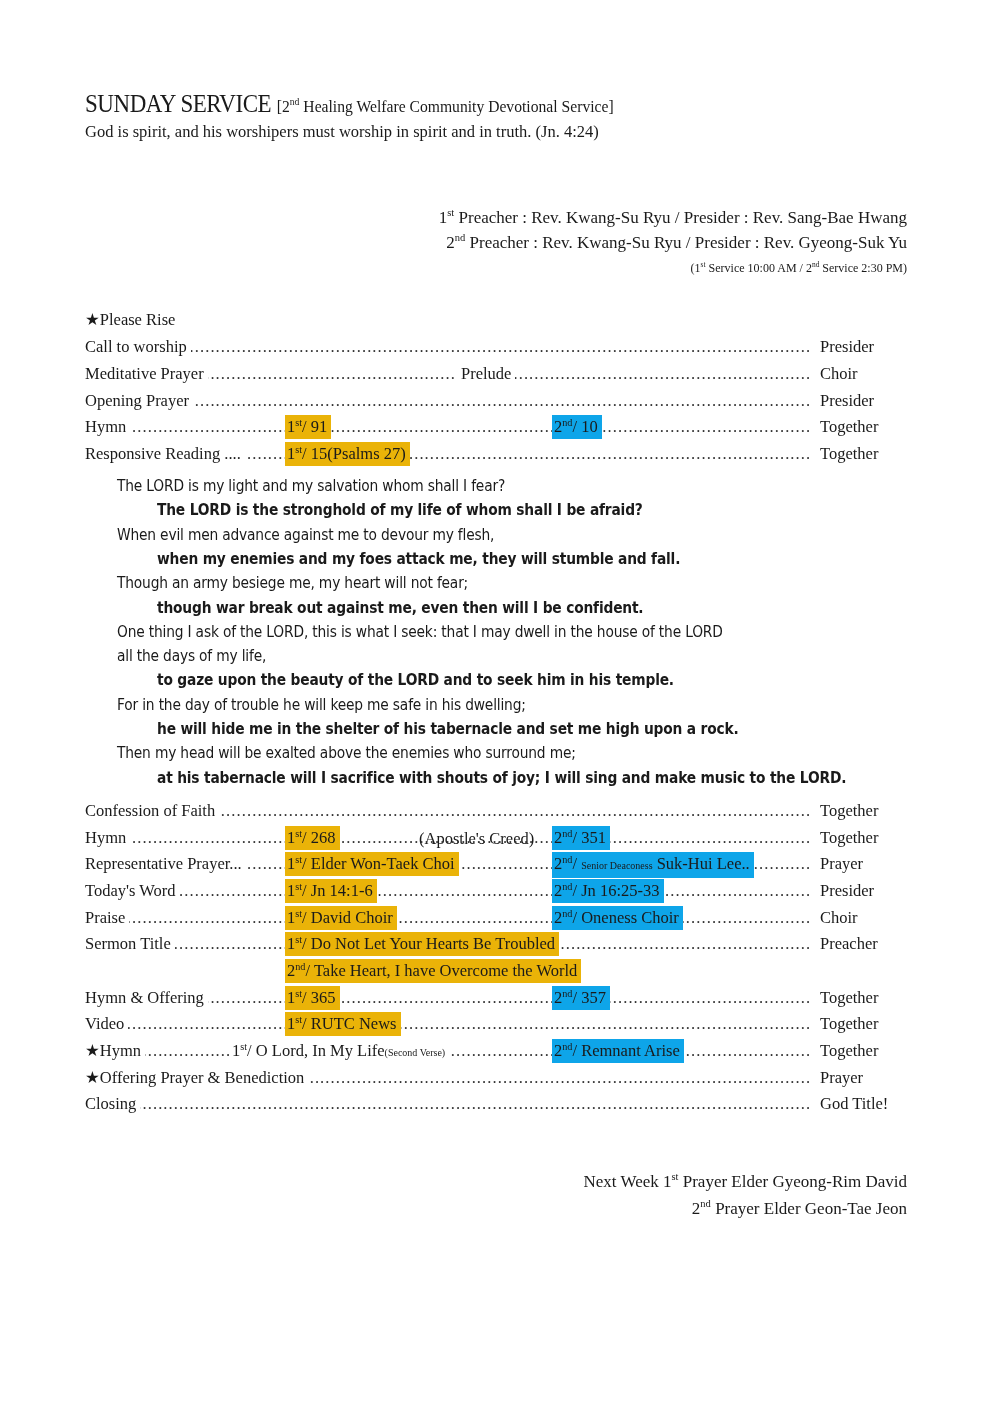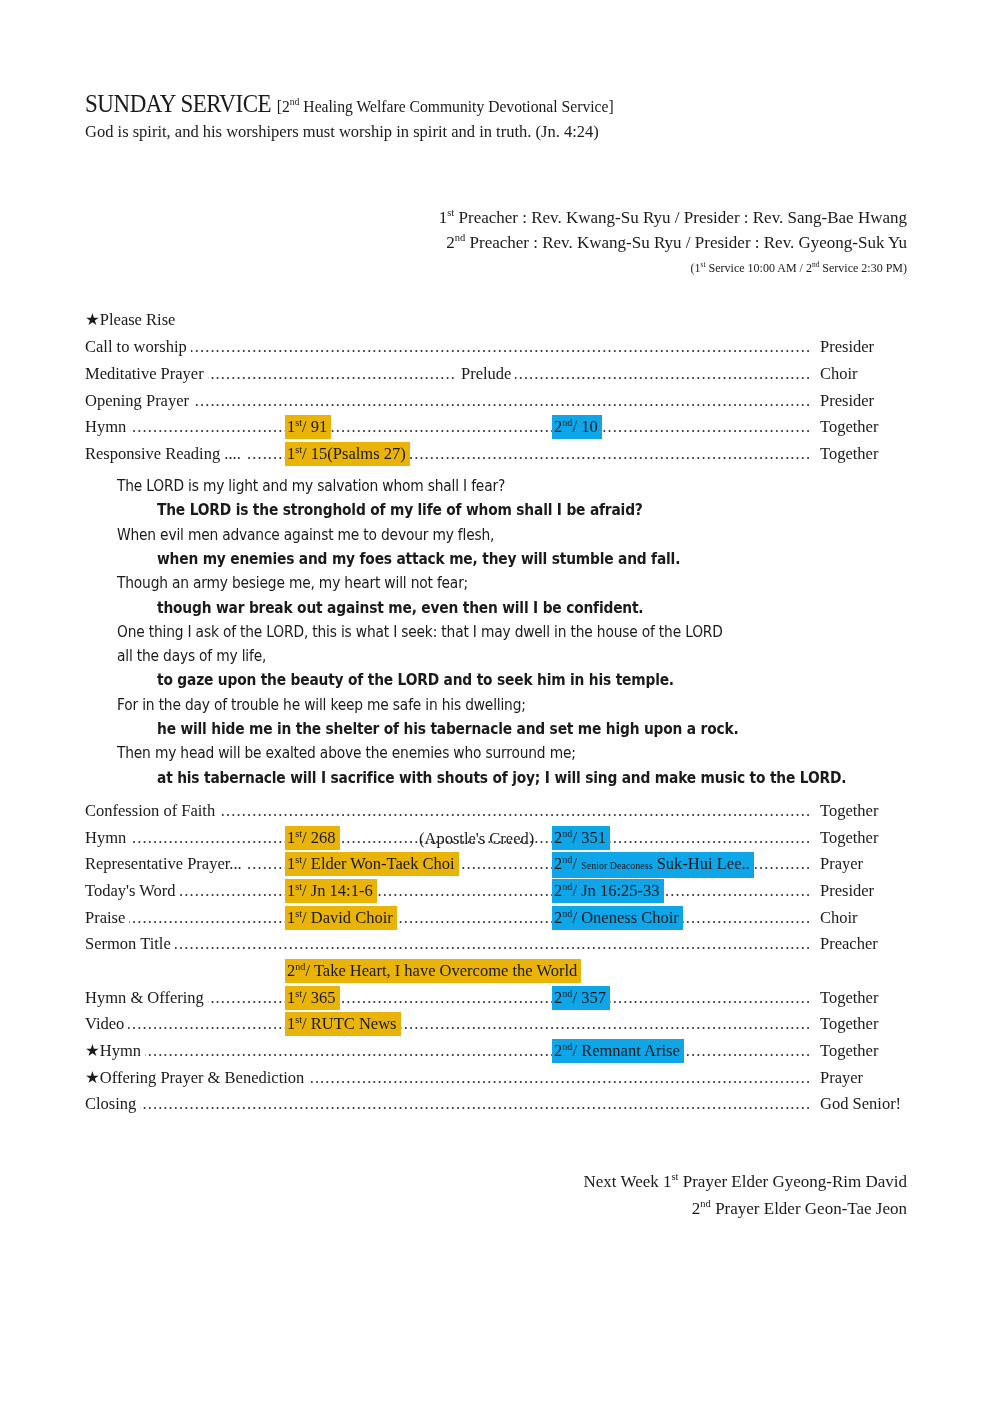--- a/index.html
+++ b/index.html
@@ -132,20 +132,21 @@
   <span class="dots"></span>
   <span class="lbl">Praise</span>
   <span class="c1"><span>1</span><sup>st</sup><span>/ </span><span>David Choir</span></span>
   <span class="c2"><span>2</span><sup>nd</sup><span>/ </span><span>Oneness Choir</span></span>
   <span class="who">Choir</span>
 </div>
 
 <div class="row" style="top:932px">
   <span class="dots"></span>
   <span class="lbl">Sermon Title</span>
+  <span class="c1"><span>1</span><sup>st</sup><span>/ </span><span>Do Not Let Your Hearts Be Troubled</span></span>
   <span class="who">Preacher</span>
 </div>
 <div class="row" style="top:959px">
   <span class="c1"><span>2</span><sup>nd</sup><span>/ </span><span>Take Heart, I have Overcome the World</span></span>
 </div>
 
 <div class="row" style="top:986px">
   <span class="dots"></span>
   <span class="lbl">Hymn &amp; Offering</span>
   <span class="c1"><span>1</span><sup>st</sup><span>/ </span><span>365</span></span>
@@ -156,30 +157,31 @@
 <div class="row" style="top:1012px">
   <span class="dots"></span>
   <span class="lbl">Video</span>
   <span class="c1"><span>1</span><sup>st</sup><span>/ </span><span>RUTC News</span></span>
   <span class="who">Together</span>
 </div>
 
 <div class="row" style="top:1039px">
   <span class="dots"></span>
   <span class="lbl">★Hymn</span>
+  <span class="c1w"><span>1</span><sup>st</sup><span>/ </span><span>O Lord, In My Life</span><span class="tiny">(Second Verse)</span></span>
   <span class="c2"><span>2</span><sup>nd</sup><span>/ </span><span>Remnant Arise</span></span>
   <span class="who">Together</span>
 </div>
 
 <div class="row" style="top:1066px">
   <span class="dots"></span>
   <span class="lbl">★Offering Prayer &amp; Benediction</span>
   <span class="who">Prayer</span>
 </div>
 
 <div class="row" style="top:1092px">
   <span class="dots"></span>
   <span class="lbl">Closing</span>
-  <span class="who">God Senior!</span>
+  <span class="who">God Title!</span>
 </div>
 
 <div class="abs right" style="top:1172px"><span>Next Week 1</span><sup>st</sup><span> Prayer Elder Gyeong-Rim David</span></div>
 <div class="abs right" style="top:1199px"><span>2</span><sup>nd</sup><span> Prayer Elder Geon-Tae Jeon</span></div>
 
 </body></html>

